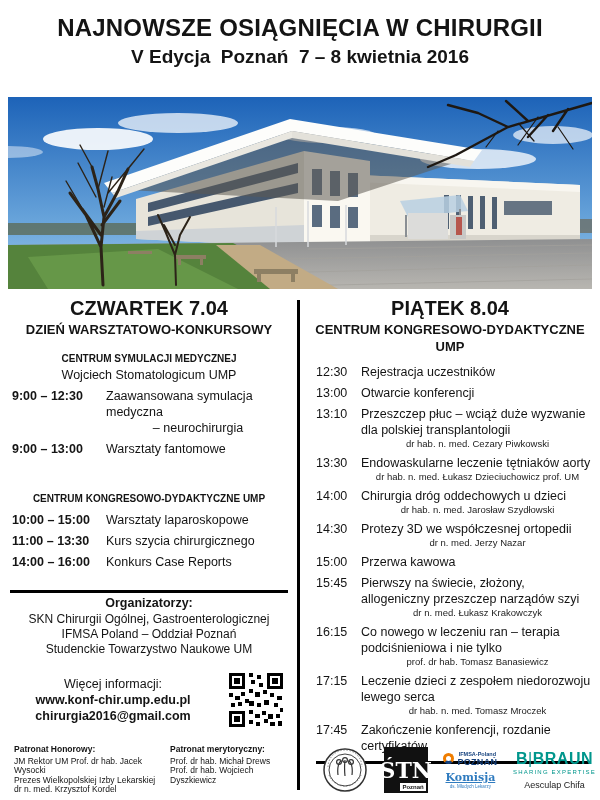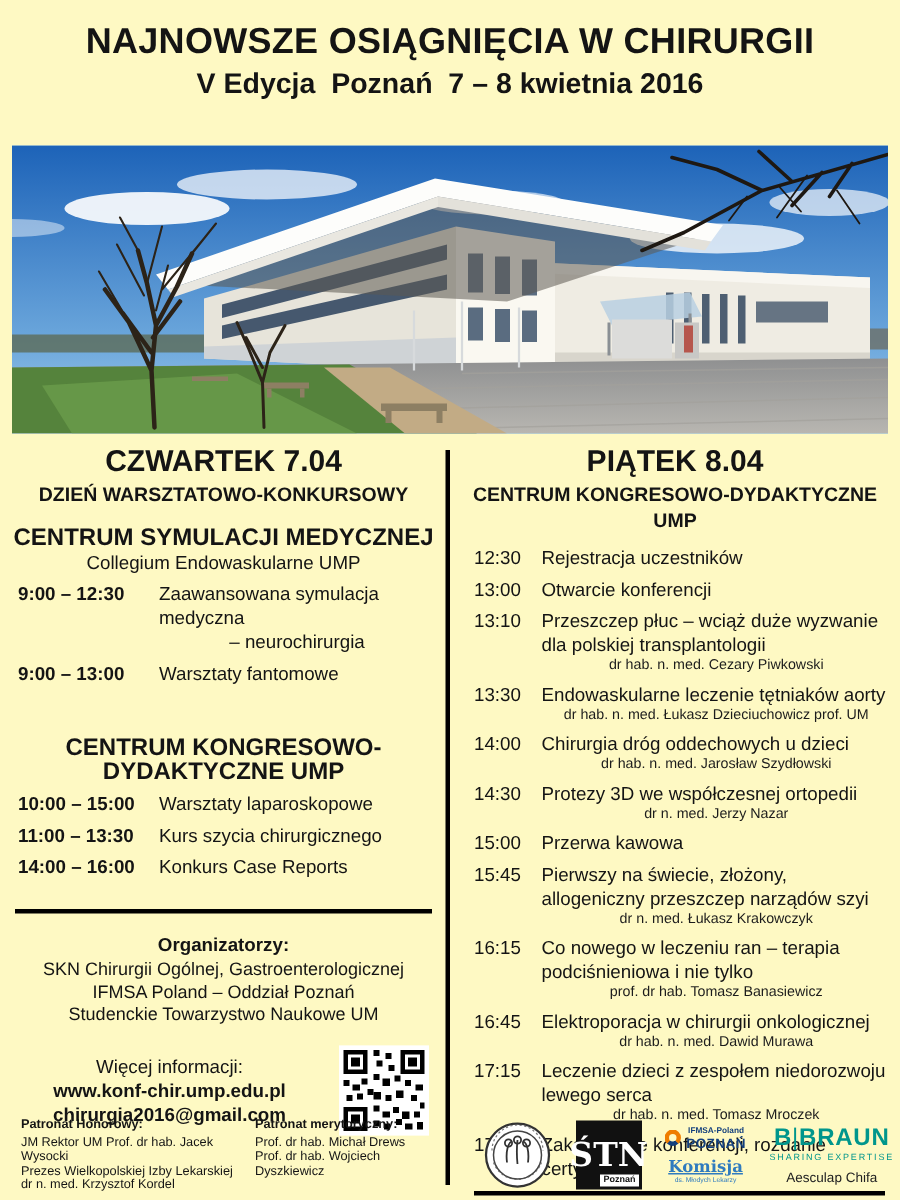--- a/index.html
+++ b/index.html
@@ -1,45 +1,45 @@
 <!DOCTYPE html>
 <html><head>
 <meta charset="utf-8">
 <style>
   * { margin:0; padding:0; box-sizing:border-box; }
   html,body { background:#d8d8d6; }
   .page {
     position:relative; width:600px; height:800px; margin:0 auto;
-    background:#fef9c3; color:#141414; overflow:hidden;
+    background:#ffffff; color:#141414; overflow:hidden;
     font-family:"Liberation Sans", sans-serif;
   }
   
   .hdr { position:absolute; top:14px; left:0; width:600px; text-align:center; }
   .hdr .t1 { font-size:24px; font-weight:bold; letter-spacing:.2px; }
   .hdr .t2 { font-size:19px; font-weight:bold; margin-top:4px; white-space:pre; }
   
   .photo { position:absolute; top:97px; left:8px; width:584px; height:192px; background:#7db3e0; }
   .photo svg { display:block; }
   
   .vdivider { position:absolute; left:297px; top:300px; width:3px; height:490px; background:#000; }
   .col { position:absolute; top:296px; }
   .col-left  { left:8px;   width:282px; }
   .col-right { left:306px; width:288px; }
   .day-title { font-size:20px; font-weight:bold; text-align:center; line-height:25px; }
   .day-sub   { font-size:13px; font-weight:bold; text-align:center; line-height:17px; }
-  .venue-name { font-size:16px; font-weight:bold; text-align:center; margin-top:13px; line-height:16px; }
+  .venue-name { font-size:10px; font-weight:bold; text-align:center; margin-top:13px; line-height:16px; }
   .venue-sub  { font-size:12.5px; text-align:center; line-height:16px; }
   
   .wrow { display:flex; margin-top:5px; font-size:12.5px; line-height:16px; padding-left:4px; }
   .wrow .wtime { width:88px; font-weight:bold; flex:none; }
   .wrow .wdesc { flex:1; padding-left:6px; }
   .wrow .wline2 { text-align:center; }
   .gap-venue2 { margin-top:34px; }
   .hline { height:3px; background:#000; margin:20px 2px 0 2px; }
-  .org { margin-top:13px; text-align:center; font-size:12px; line-height:15px; }
+  .org { margin-top:2px; text-align:center; font-size:12px; line-height:15px; }
   .org .org-title { font-size:12.5px; font-weight:bold; line-height:17px; }
   .info-row { display:flex; margin-top:13px; align-items:center; }
   .info-txt { width:210px; text-align:center; font-size:12.5px; line-height:16px; }
   .info-txt .b { font-weight:bold; }
   .qr { width:60px; height:60px; margin-left:8px; background:#fff; }
   
   .frows { margin-top:9px; }
   .frow { display:flex; margin-bottom:5px; padding-left:10px; }
   .frow .ftime { width:36px; flex:none; font-weight:normal; font-size:12.5px; line-height:16px; }
   .frow .fbody { flex:1; padding-left:9px; }
@@ -197,21 +197,21 @@
     </svg>
   </div>
 
   <div class="vdivider"></div>
 
   <div class="col col-left">
     <div class="day-title">CZWARTEK 7.04</div>
     <div class="day-sub">DZIEŃ WARSZTATOWO-KONKURSOWY</div>
 
     <div class="venue-name">CENTRUM SYMULACJI MEDYCZNEJ</div>
-    <div class="venue-sub">Collegium Endowaskularne UMP</div>
+    <div class="venue-sub">Wojciech Stomatologicum UMP</div>
 
     <div class="wrow">
       <span class="wtime">9:00 – 12:30</span>
       <span class="wdesc"><span>Zaawansowana symulacja medyczna</span>
         <div class="wline2">– neurochirurgia</div></span>
     </div>
     <div class="wrow">
       <span class="wtime">9:00 – 13:00</span>
       <span class="wdesc">Warsztaty fantomowe</span>
     </div>
@@ -353,27 +353,20 @@
           </span>
       </div>
       <div class="frow">
         <span class="ftime">16:15</span>
         <span class="fbody">
             <div class="ftitle">Co nowego w leczeniu ran – terapia podciśnieniowa i nie tylko</div>
             <div class="fspeaker">prof. dr hab. Tomasz Banasiewicz</div>
           </span>
       </div>
       <div class="frow">
-        <span class="ftime">16:45</span>
-        <span class="fbody">
-            <div class="ftitle">Elektroporacja w chirurgii onkologicznej</div>
-            <div class="fspeaker">dr hab. n. med. Dawid Murawa</div>
-          </span>
-      </div>
-      <div class="frow">
         <span class="ftime">17:15</span>
         <span class="fbody">
             <div class="ftitle">Leczenie dzieci z zespołem niedorozwoju lewego serca</div>
             <div class="fspeaker">dr hab. n. med. Tomasz Mroczek</div>
           </span>
       </div>
       <div class="frow">
         <span class="ftime">17:45</span>
         <span class="fbody">
             <div class="ftitle">Zakończenie konferencji, rozdanie certyfikatów</div>

